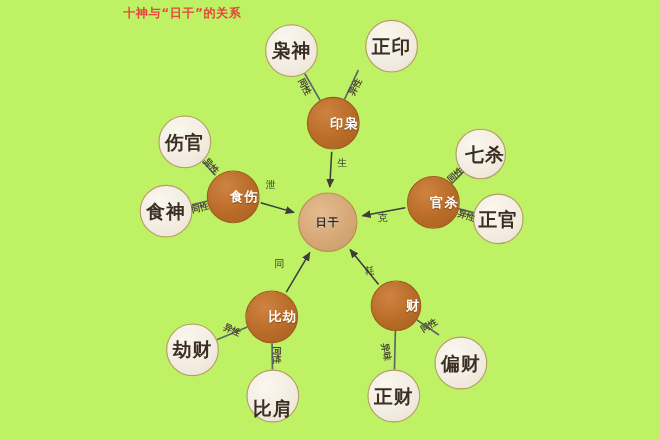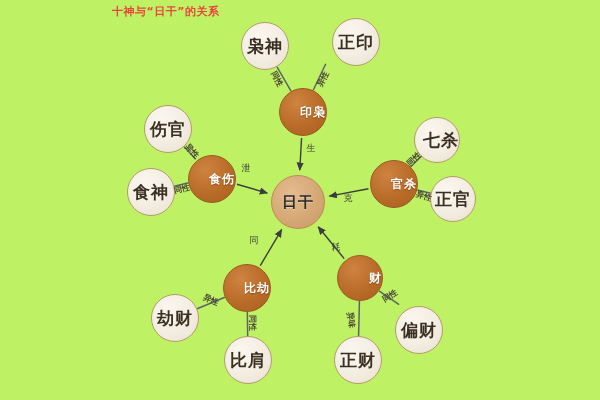--- a/index.html
+++ b/index.html
@@ -44,21 +44,21 @@
     justify-content: center;
     box-sizing: border-box;
     font-weight: bold;
     letter-spacing: 1px;
     white-space: nowrap;
   }
   .node.center {
     background: radial-gradient(circle at 38% 33%, #e4bc90 0%, #d6a876 55%, #c79a66 100%);
     border: 1px solid #bb8a55;
     color: #2a2a2a;
-    font-size: 15px;
+    font-size: 10px;
     text-shadow: 0 1px 0 rgba(255,255,255,0.35);
   }
   .node.hub {
     background: radial-gradient(circle at 36% 30%, #cf8341 0%, #b96c28 55%, #a75f20 100%);
     border: 1px solid #9c5a1e;
     color: #ffffff;
     font-size: 12px;
     text-shadow: 0 1px 1px rgba(90,45,10,0.55);
     justify-content: flex-end;
   }
@@ -151,21 +151,21 @@
       </div>
       <div class="node leaf" style="left: 144px; top: 105px; width: 48px; height: 48px; align-items: center;">
         <span>伤官</span>
       </div>
       <div class="node leaf" style="left: 127px; top: 168px; width: 48px; height: 48px;">
         <span>食神</span>
       </div>
       <div class="node leaf" style="left: 151px; top: 294px; width: 48px; height: 48px;">
         <span>劫财</span>
       </div>
-      <div class="node leaf" style="left: 224px; top: 336px; width: 48px; height: 48px;">
+      <div class="node leaf" style="left: 224px; top: 336px; width: 48px; height: 48px; align-items: flex-end;">
         <span>比肩</span>
       </div>
       <div class="node leaf" style="left: 395px; top: 306px; width: 48px; height: 48px;">
         <span>偏财</span>
       </div>
       <div class="node leaf" style="left: 334px; top: 336px; width: 48px; height: 48px;">
         <span>正财</span>
       </div>
     </div>
   <div id="labels">

